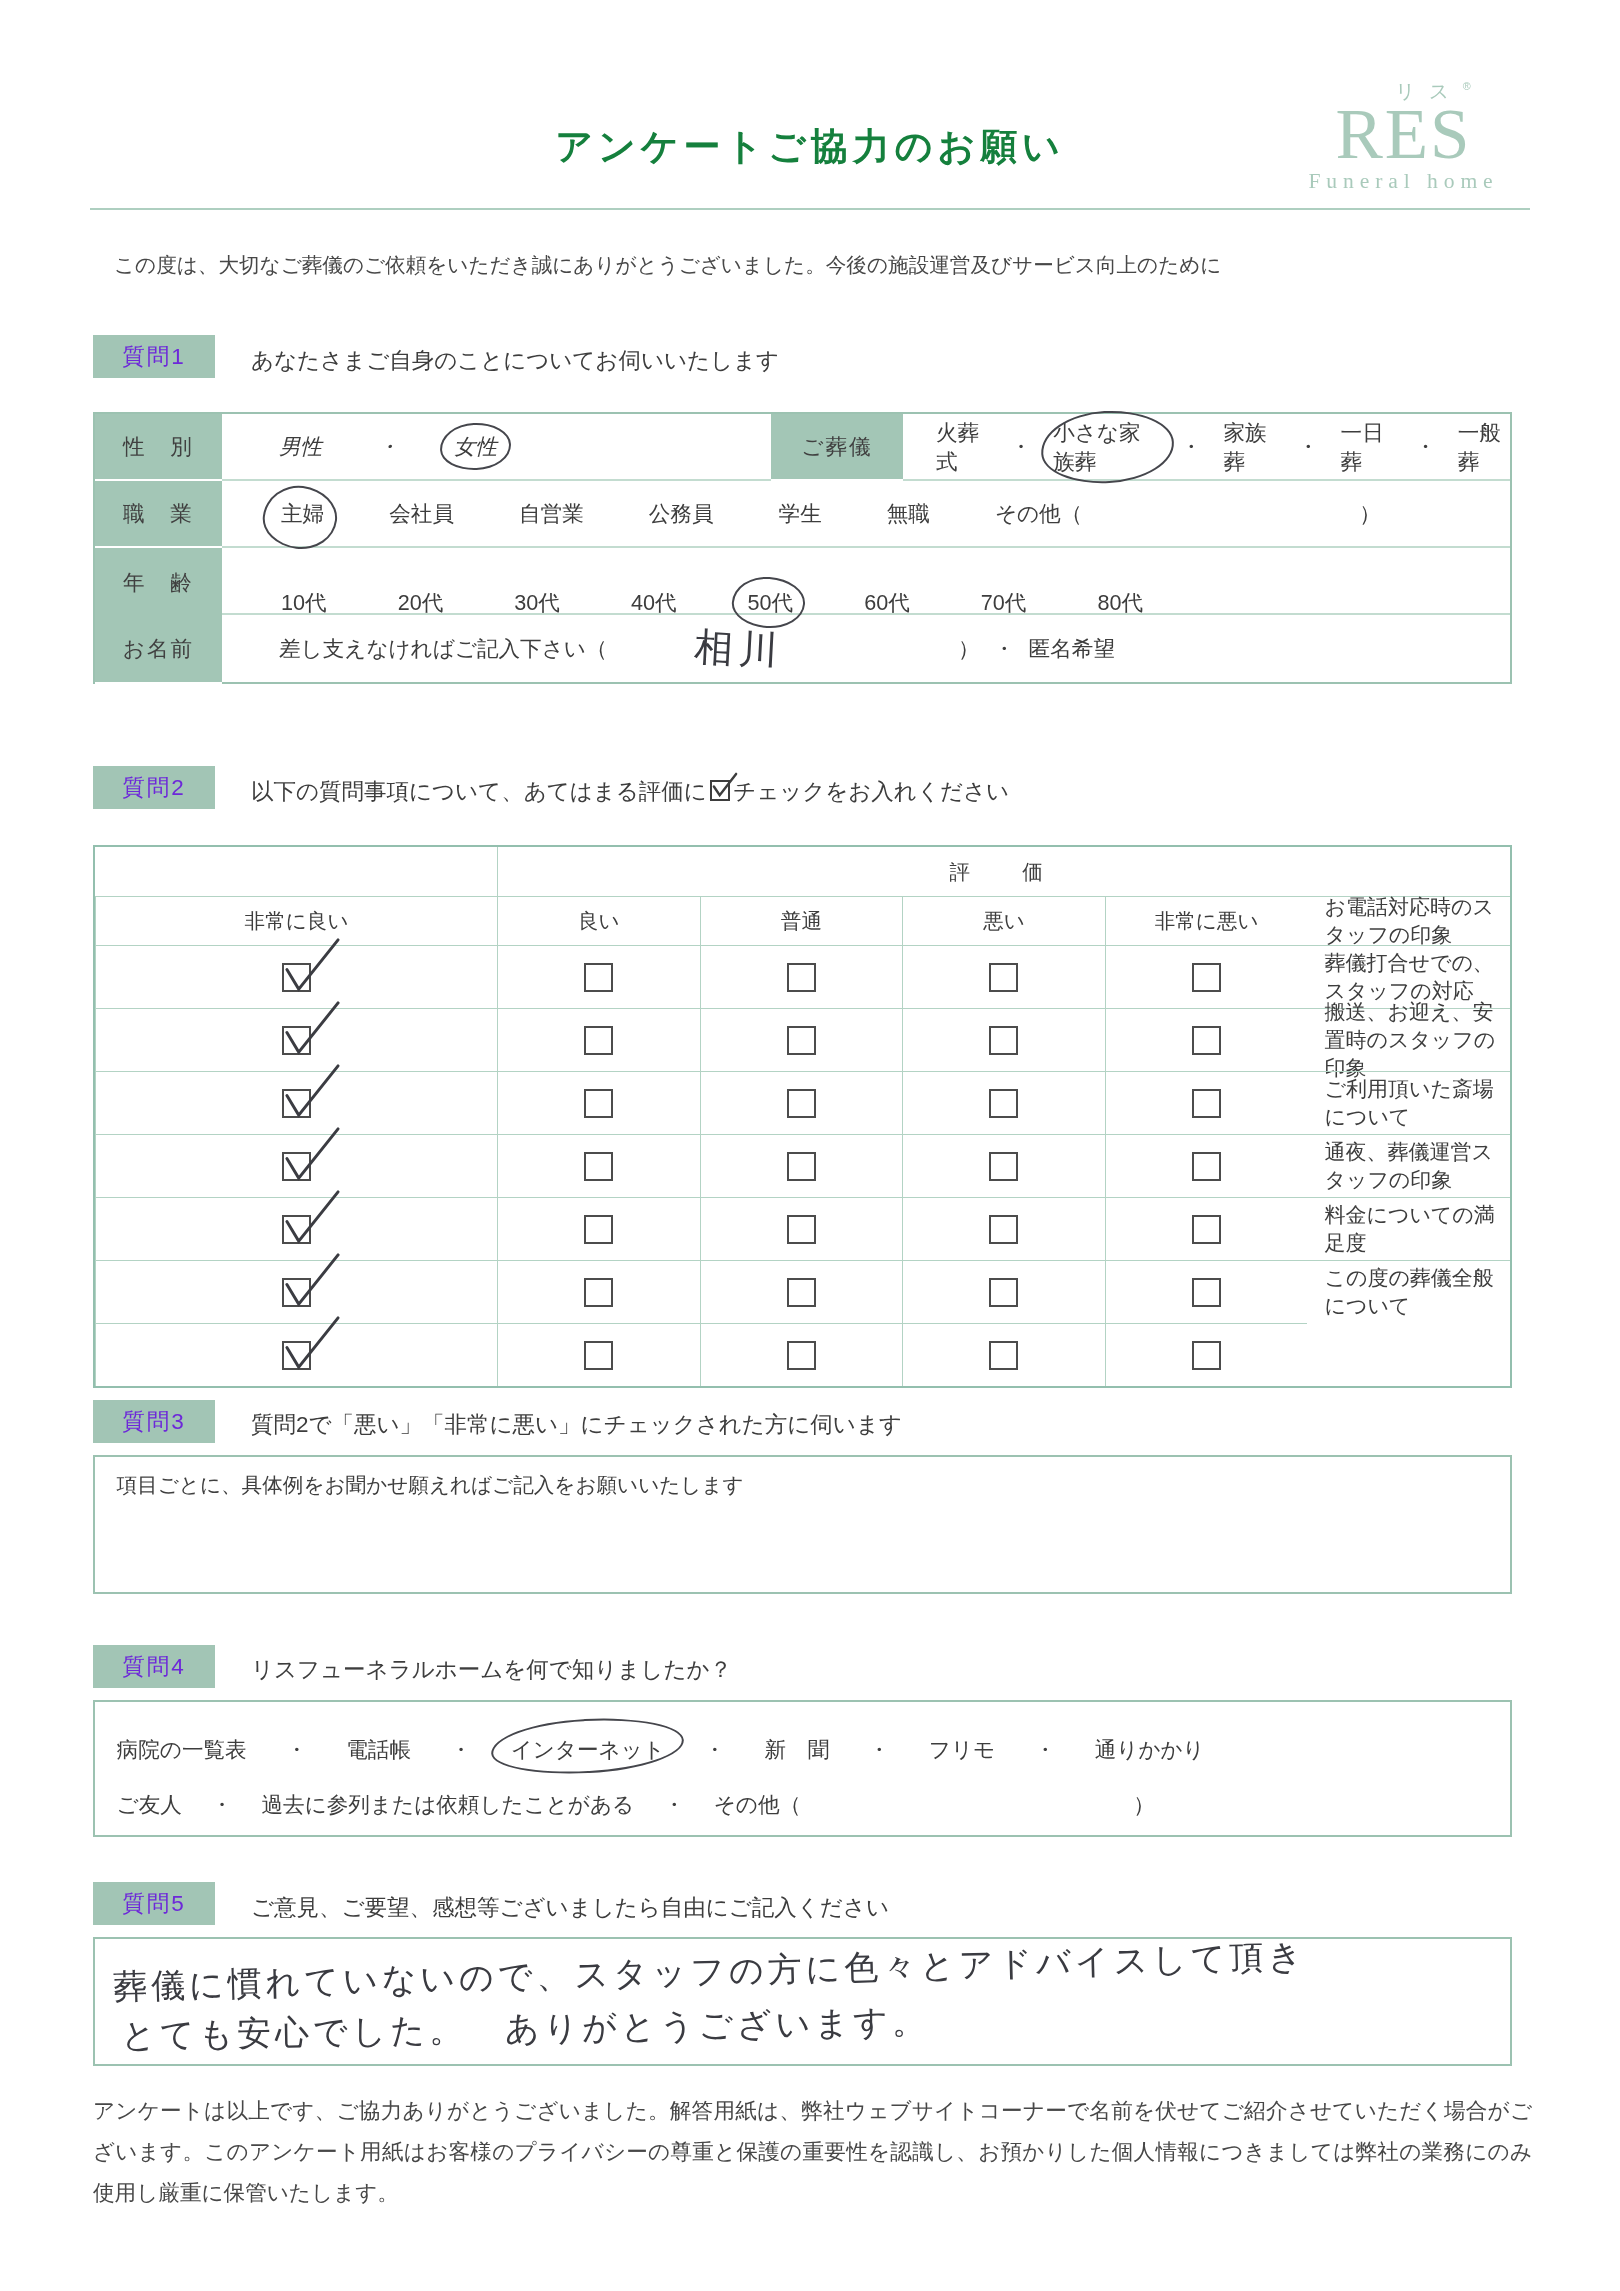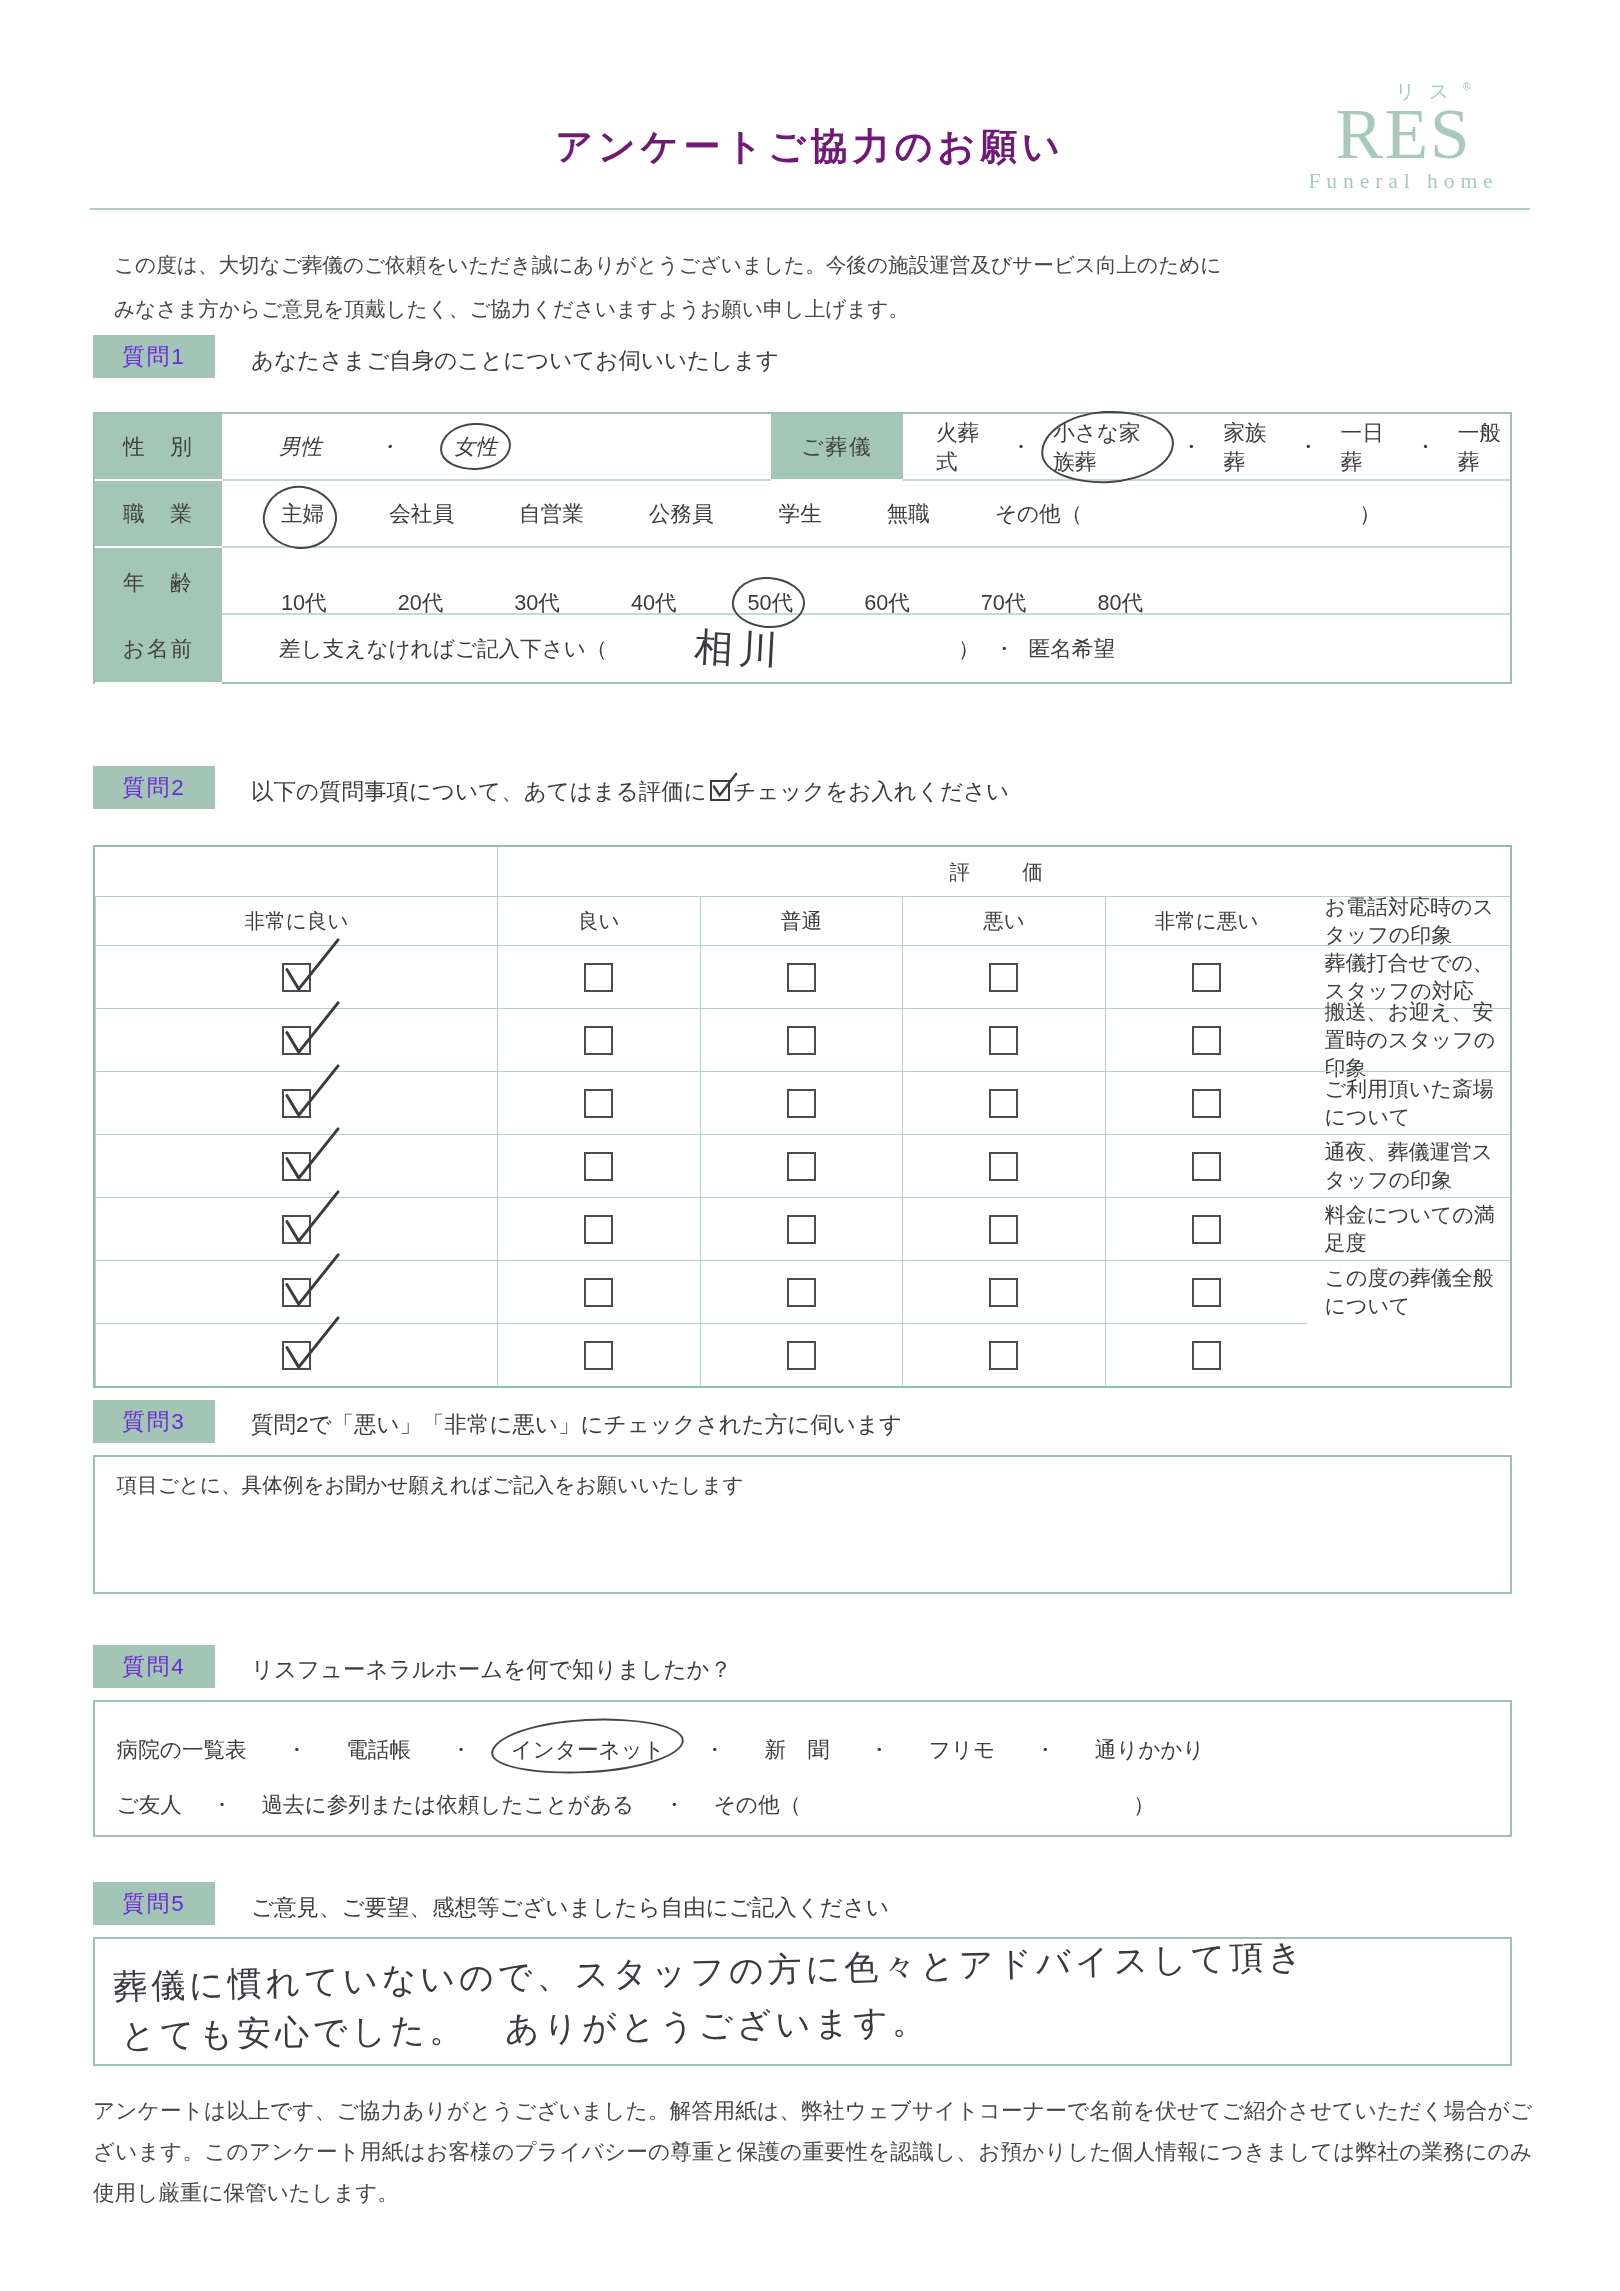--- a/index.html
+++ b/index.html
@@ -7,21 +7,21 @@
   body {
     width:1620px; height:2292px; position:relative;
     font-family:"Liberation Sans","DejaVu Sans",sans-serif;
     color:#3d3d3d; overflow:hidden;
   }
   .abs { position:absolute; }
 
   
   .page-title {
     top:122px; left:0; right:0; text-align:center;
-    font-size:37px; font-weight:bold; letter-spacing:4.9px; color:#701a75;
+    font-size:37px; font-weight:bold; letter-spacing:4.9px; color:#15803d;
   }
   .logo { top:78px; right:94px; width:245px; text-align:center; color:#a9cabb; }
   .logo-kana { font-size:19.6px; letter-spacing:13.7px; margin-left:59px; height:23.5px; }
   .logo-reg  { font-size:10.8px; letter-spacing:0; vertical-align:super; }
   .logo-main { font-family:"Liberation Serif","DejaVu Serif",serif; font-size:71px; line-height:65px; letter-spacing:2px; }
   .logo-sub  { font-family:"Liberation Serif","DejaVu Serif",serif; font-size:21.6px; letter-spacing:5.9px; margin-top:2px; }
   .header-rule { top:208px; left:90px; right:90px; border-top:2px solid #aecfc0; }
 
   .intro { top:243px; left:114px; right:94px; font-size:20.6px; line-height:44px; color:#474747; }
 
@@ -107,21 +107,20 @@
 
 <div class="abs logo">
   <div class="logo-kana"><span>リス</span><span class="logo-reg">®</span></div>
   <div class="logo-main">RES</div>
   <div class="logo-sub">Funeral home</div>
 </div>
 <div class="abs header-rule"></div>
 
 <div class="abs intro">
   <div>この度は、大切なご葬儀のご依頼をいただき誠にありがとうございました。今後の施設運営及びサービス向上のために</div>
-  <div>みなさま方からご意見を頂戴したく、ご協力くださいますようお願い申し上げます。</div>
 </div>
 
 <div class="abs badge" style="top:335px;left:93px;">質問1</div>
 <div class="abs q-head" style="top:345px;left:251px;">あなたさまご自身のことについてお伺いいたします</div>
 
 <div class="abs t1">
 
   <div class="t1-row">
     <div class="t1-label">性　別</div>
     <div class="t1-cell pad-a">

